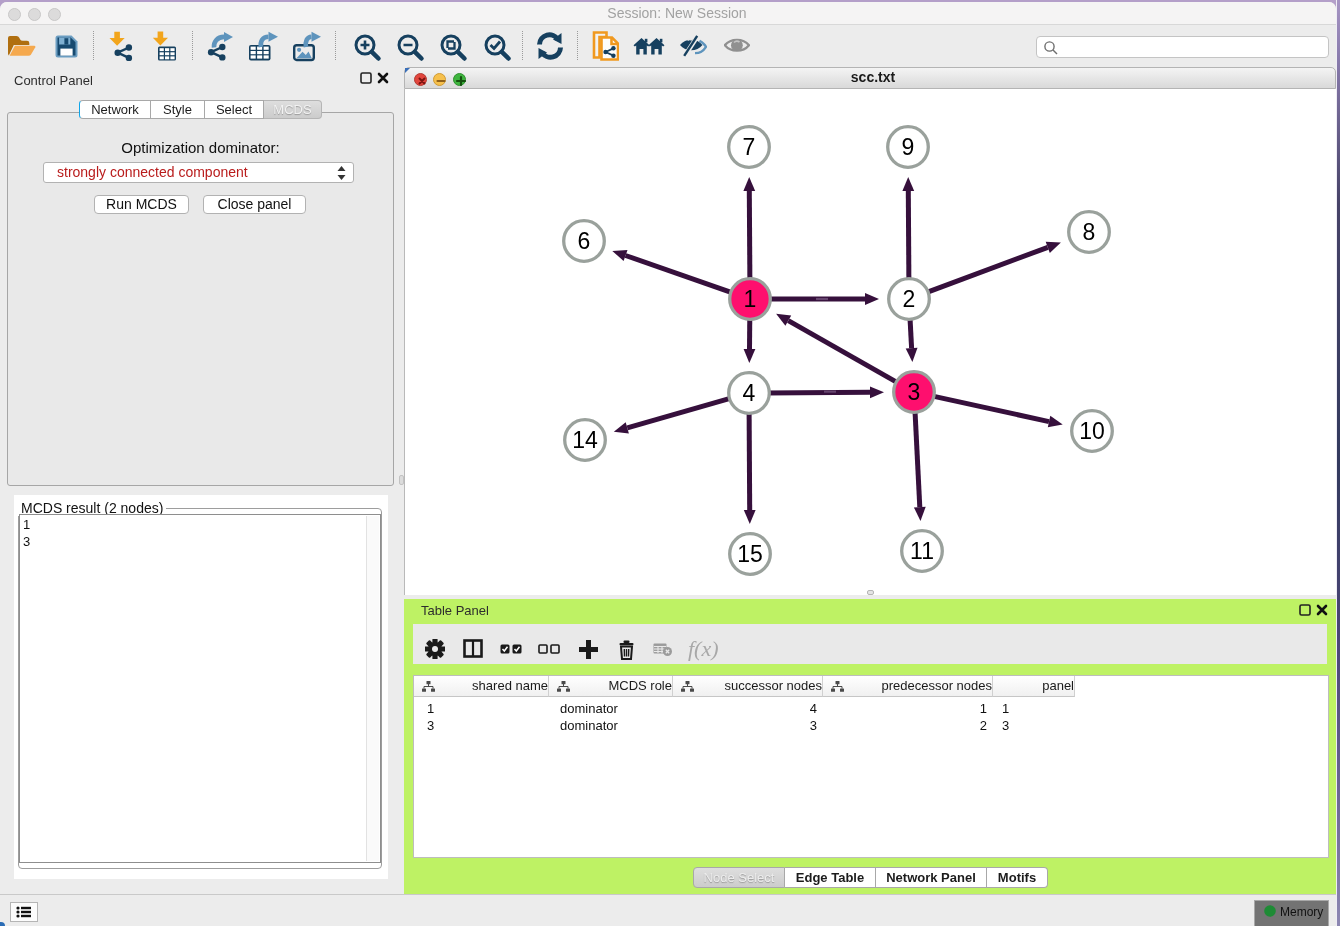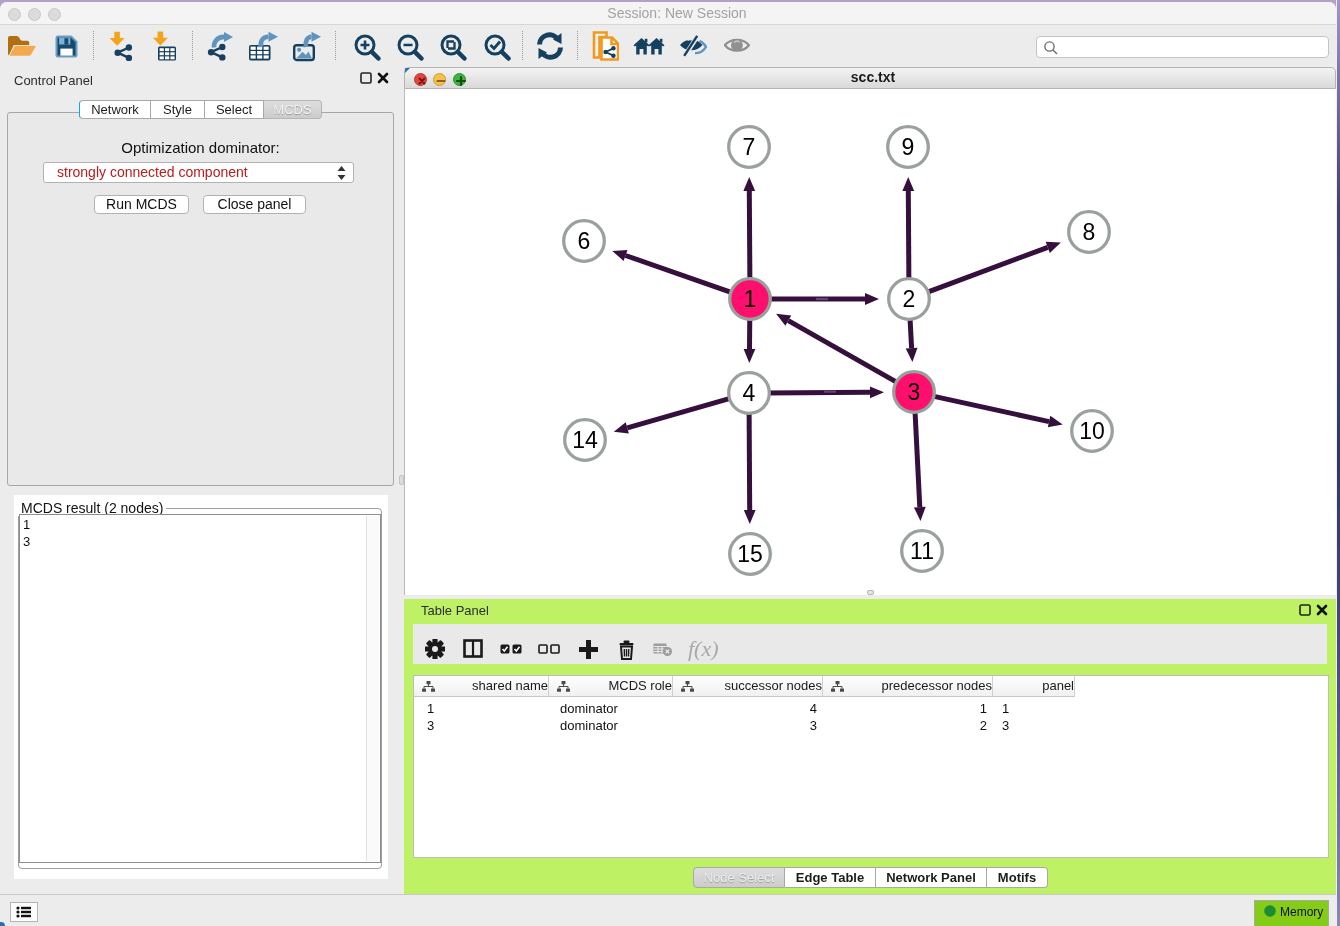--- a/index.html
+++ b/index.html
@@ -44,21 +44,21 @@
 .trow { position:absolute; font-size:13px; color:#111; height:17px; line-height:17px; }
 
 #btabs { position:absolute; left:289px; top:268px; display:flex; }
 .btab { font-size:13px; font-weight:bold; color:#1c1c1c; background:#fff; border:1px solid #a8a8a8; border-left:none; height:21px; line-height:19px; text-align:center; }
 .btab.first { border-left:1px solid #a8a8a8; border-radius:4px 0 0 4px; }
 .btab.last { border-radius:0 4px 4px 0; }
 .btab.sel { background:linear-gradient(#dedede,#cccccc); color:#ededed; text-shadow:0 1px 1px #999; font-weight:normal; }
 
 #statusbar { position:absolute; left:0; top:892px; width:1336px; height:32px; background:#ececec; border-top:1px solid #c9c9c9; }
 #listbtn { position:absolute; left:10px; top:7px; width:28px; height:20px; background:#fcfcfc; border:1px solid #b5b5b5; }
-#membtn { position:absolute; left:1254px; top:5px; width:75px; height:27px; background:#84cc16; border:1px solid #a8a8a8; font-size:12px; color:#111; }
+#membtn { position:absolute; left:1254px; top:5px; width:75px; height:27px; background:#737373; border:1px solid #a8a8a8; font-size:12px; color:#111; }
 </style>
 </head>
 <body>
 <div id="app">
   <div id="titlebar">
     <div class="tl" style="left:8px;"></div>
     <div class="tl" style="left:28px;"></div>
     <div class="tl" style="left:48px;"></div>
     <div id="wintitle">Session: New Session</div>
   </div>

